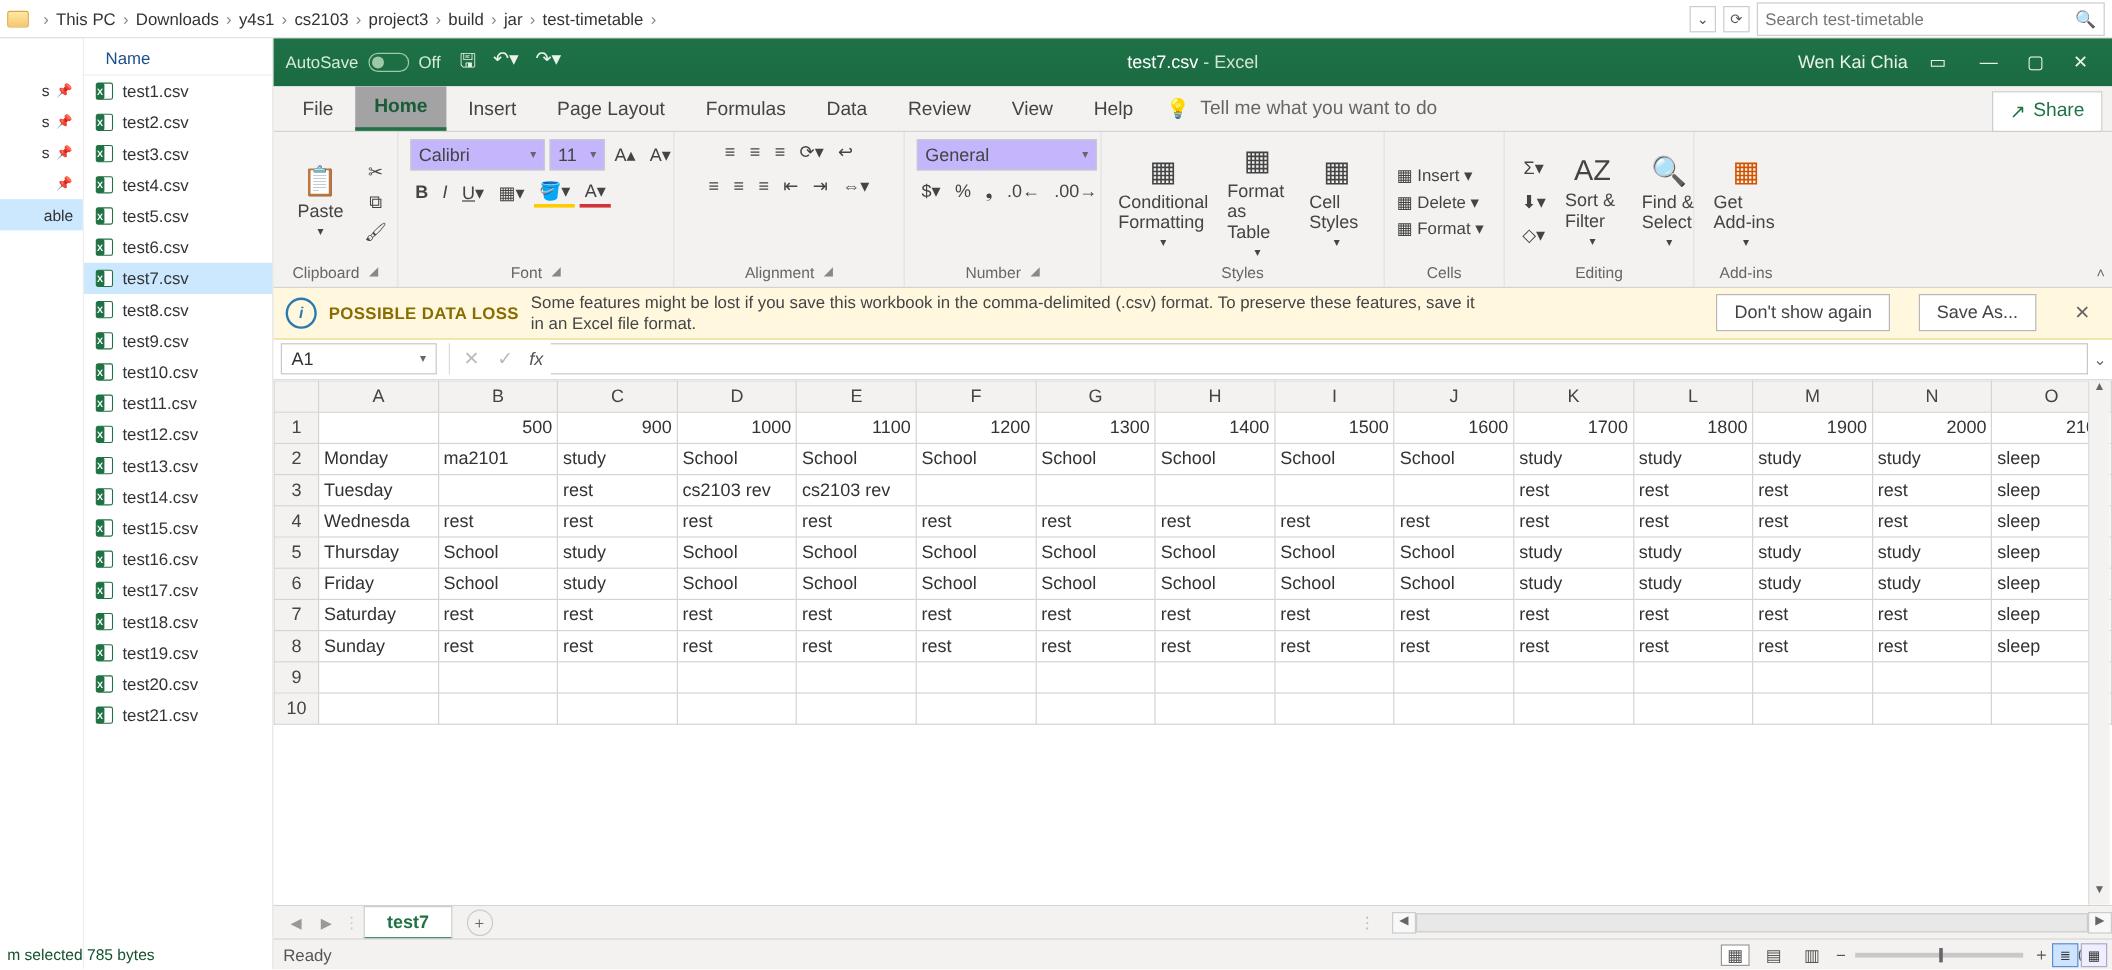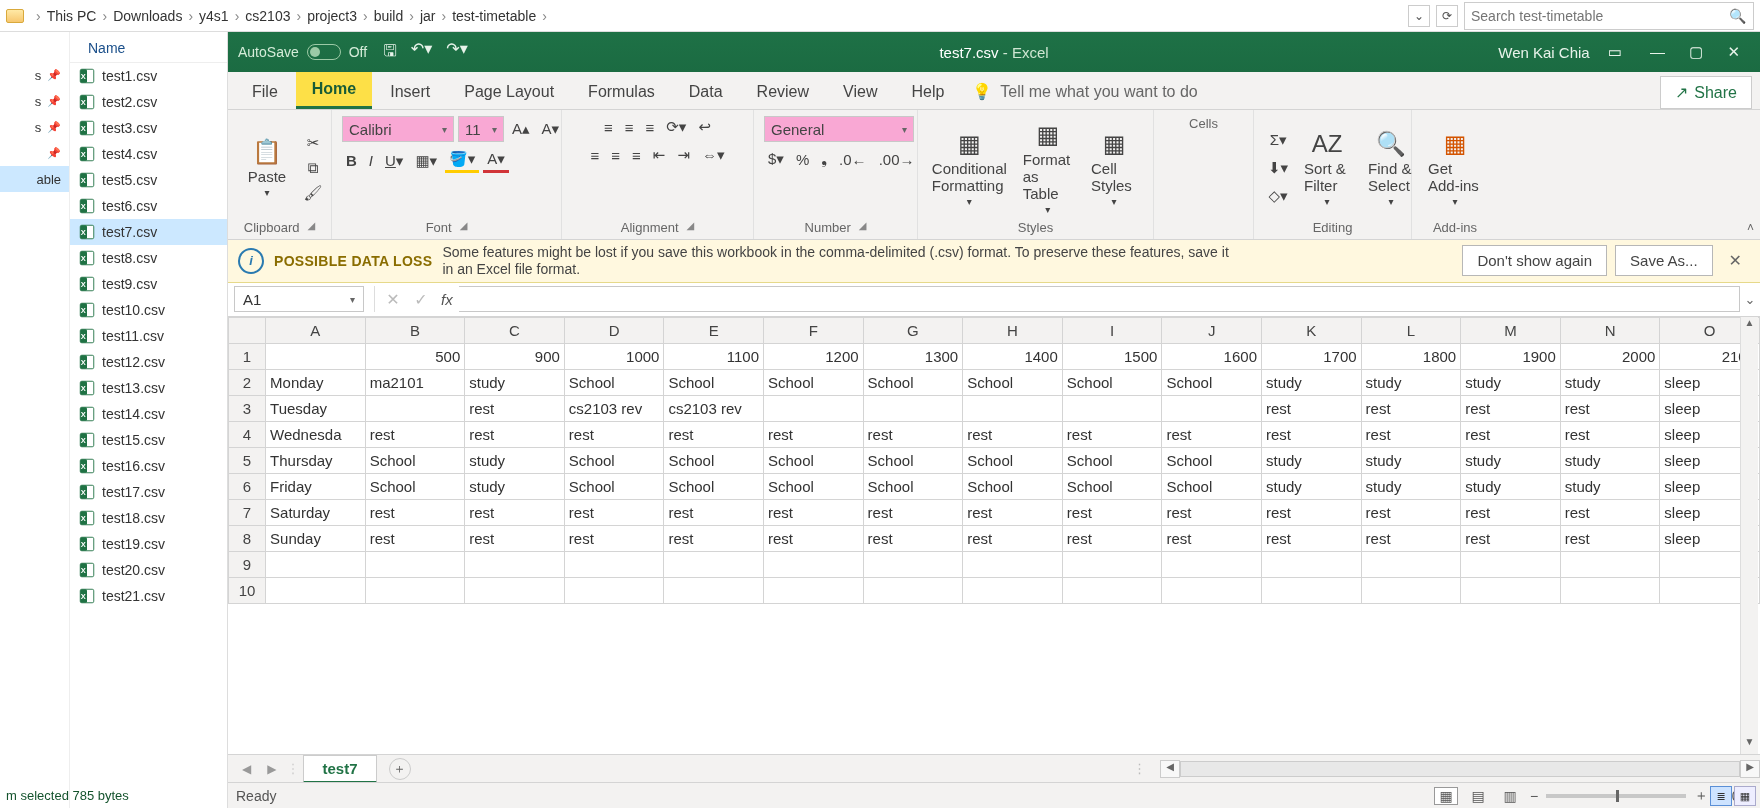--- a/index.html
+++ b/index.html
@@ -39,33 +39,33 @@
 .toggle { width:34px; height:16px; border:1px solid #9ccaa6; border-radius:8px; position:relative; }
 .toggle::after{content:""; position:absolute; left:2px; top:2px; width:10px;height:10px; background:#9ccaa6; border-radius:50%;}
 .qat { display:flex; gap:14px; margin-left:16px; color:#e8f3ea; font-size:16px;}
 .titlecenter { position:absolute; left:50%; transform:translateX(-50%); font-size:15px; color:#fff;}
 .titlecenter .dim{ color:#cfe6d2;}
 .titler { margin-left:auto; display:flex; align-items:center; gap:18px; font-size:15px; color:#e8f3ea;}
 .winbtns span{ padding:0 10px; cursor:default;}
 
 .tabs { height: 38px; background:#f3f2f1; display:flex; align-items:flex-end; padding-left:8px; gap:2px; border-bottom:1px solid #d4d4d4; position:relative;}
 .tab { padding: 8px 16px 8px; font-size:16px; color:#444; cursor:default;}
-.tab.active { color:#185c37; font-weight:600; border-bottom:3px solid #217346; background:#fde047;}
+.tab.active { color:#185c37; font-weight:600; border-bottom:3px solid #217346; background:#a3a3a3;}
 .tellme { display:flex; align-items:center; gap:8px; color:#666; font-size:16px; padding:8px 10px;}
 .share { position:absolute; right:8px; top:4px; border:1px solid #ccc; padding:6px 14px; color:#217346; font-size:16px; background:#fff; display:flex; align-items:center; gap:6px;}
 
 .ribbon { height: 130px; background:#f3f2f1; border-bottom:1px solid #d4d4d4; display:flex; position:relative;}
 .rgroup { border-right:1px solid #e1e1e1; padding:6px 10px 2px; display:flex; flex-direction:column; justify-content:space-between; }
 .rlabel { text-align:center; font-size:13px; color:#666; padding-bottom:2px; display:flex; justify-content:center; gap:8px;}
 .dlg { color:#888; font-size:10px;}
 .rbody { flex:1; display:flex; align-items:center; gap:6px;}
 .rstack { display:flex; flex-direction:column; gap:3px; align-items:center; font-size:14px; color:#444;}
 .btnrow { display:flex; gap:4px; align-items:center;}
 .ribbtn { padding:2px 4px; font-size:15px; color:#444;}
-.combo { height:26px; border:1px solid #c8c8c8; background:#f9a8d4; display:flex; align-items:center; padding:0 6px; font-size:15px; color:#444; }
+.combo { height:26px; border:1px solid #c8c8c8; background:#c4b5fd; display:flex; align-items:center; padding:0 6px; font-size:15px; color:#444; }
 .combo .ar{ margin-left:auto; color:#666; font-size:10px; padding-left:8px;}
 .iconbtn { width:22px; height:22px; display:flex; align-items:center; justify-content:center; font-size:15px;}
 .vbig { display:flex; flex-direction:column; align-items:center; font-size:15px; color:#444; padding:0 6px; gap:2px; min-width:58px;}
 .vbig .ic { font-size:24px;}
 .ribcollapse { position:absolute; right:6px; bottom:4px; font-size:12px; color:#666;}
 
 .msgbar { background:#fff8df; border-bottom:1px solid #e6d98a; display:flex; align-items:center; padding:4px 10px; gap:10px; position:relative;}
 .info-ic { width:26px;height:26px; border:2px solid #2a7ab0; color:#2a7ab0; border-radius:50%; display:flex;align-items:center;justify-content:center; font-weight:bold; font-style:italic;}
 .msg-title{ font-weight:bold; color:#8a6d00; font-size:14px; letter-spacing:.3px;}
 .msg-body { font-size:14px; color:#444; max-width:790px; line-height:1.2;}
@@ -532,20 +532,27 @@
               <span>Cell Styles</span>
               <span style="font-size:10px">▾</span>
             </div>
         </div>
         <div class="rlabel">
             <span>Styles</span>
           </div>
       </div>
 
       <div class="rgroup" style="width:100px">
+        <div class="rbody">
+            <div class="rstack" style="align-items:flex-start; gap:6px;">
+          <span>▦ <span>Insert</span> ▾</span>
+          <span>▦ <span>Delete</span> ▾</span>
+          <span>▦ <span>Format</span> ▾</span>
+        </div>
+          </div>
         <div class="rlabel">
             <span>Cells</span>
           </div>
       </div>
 
       <div class="rgroup" style="width:158px">
         <div class="rbody">
           <div class="rstack" style="gap:6px;">
             <span class="ribbtn">Σ▾</span>
             <span class="ribbtn">⬇▾</span>
@@ -579,21 +586,21 @@
             <span>Add-ins</span>
           </div>
       </div>
       <span class="ribcollapse">˄</span>
     </div>
 
     <div class="msgbar">
       <span class="info-ic">i</span>
       <span class="msg-title">POSSIBLE DATA LOSS</span>
       <span class="msg-body">Some features might be lost if you save this workbook in the comma-delimited (.csv) format. To preserve these features, save it in an Excel file format.</span>
-      <div style="margin-left:auto; display:flex; gap:8px; align-items:center;">
+      <div style="margin-left:auto; display:flex; gap:24px; align-items:center;">
         <button class="msg-btn">Don't show again</button>
         <button class="msg-btn">Save As...</button>
         <span class="msg-close">✕</span>
       </div>
     </div>
 
     <div class="fbar">
       <div class="namebox">
           <span>A1</span>
           <span class="ar">▾</span>

